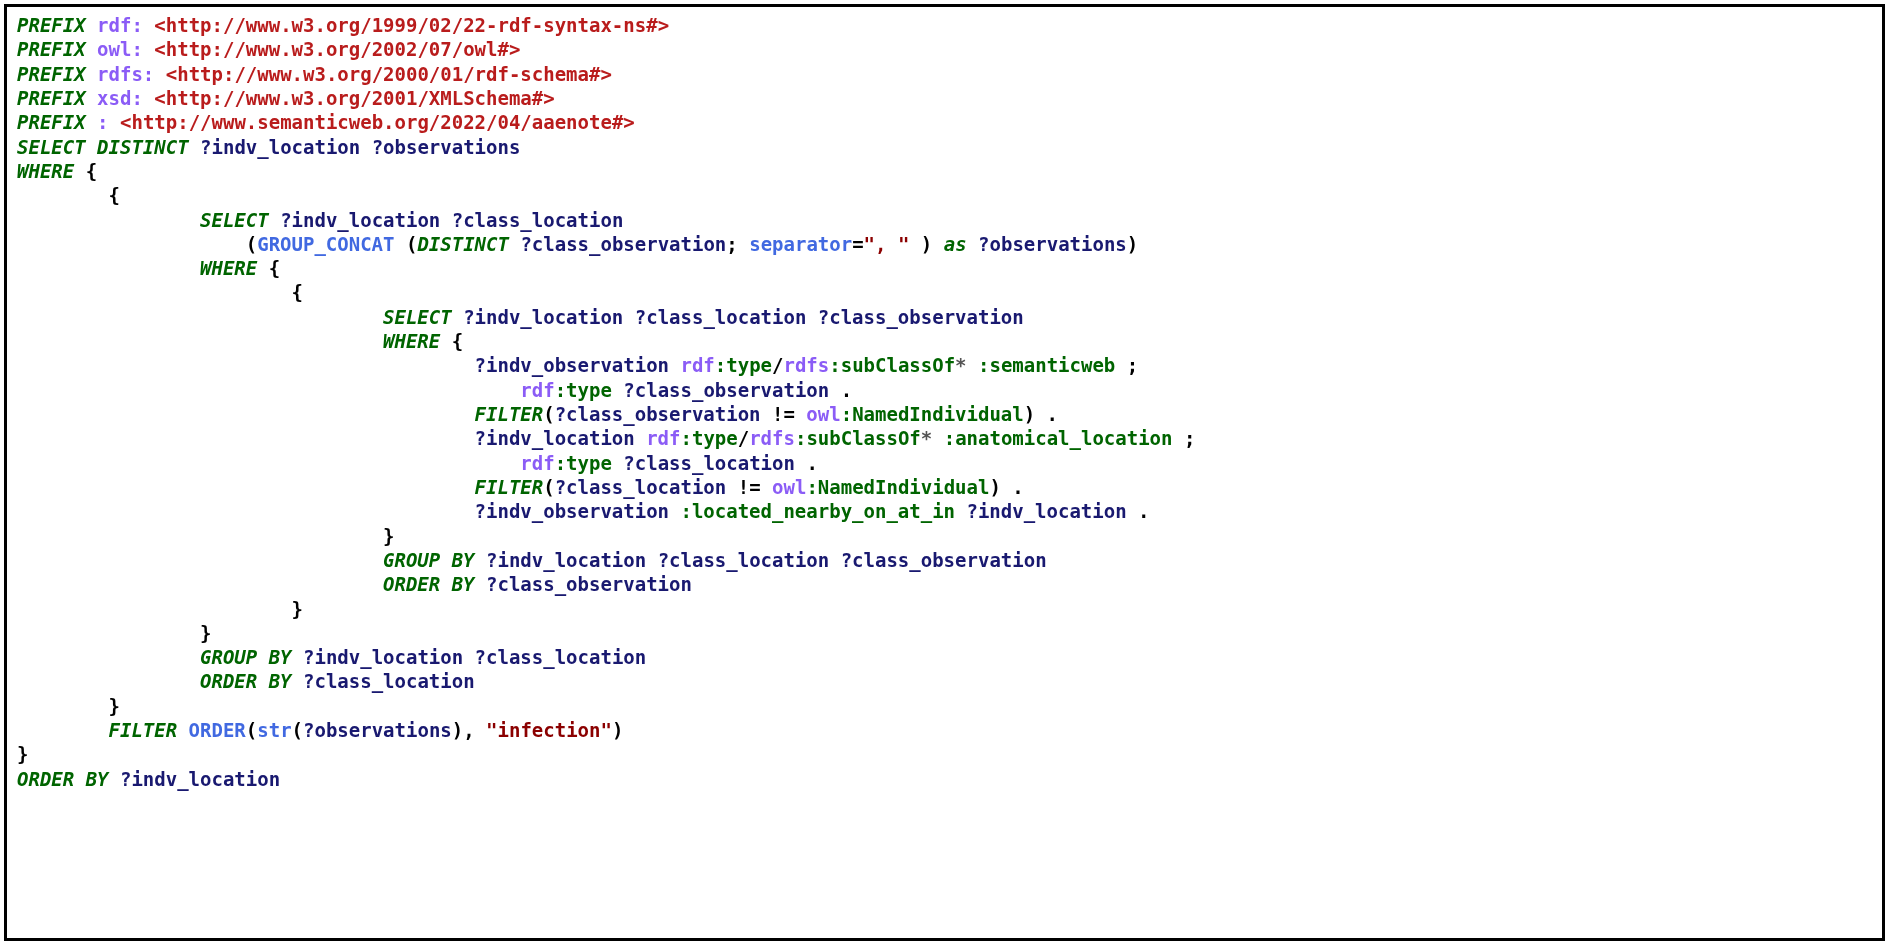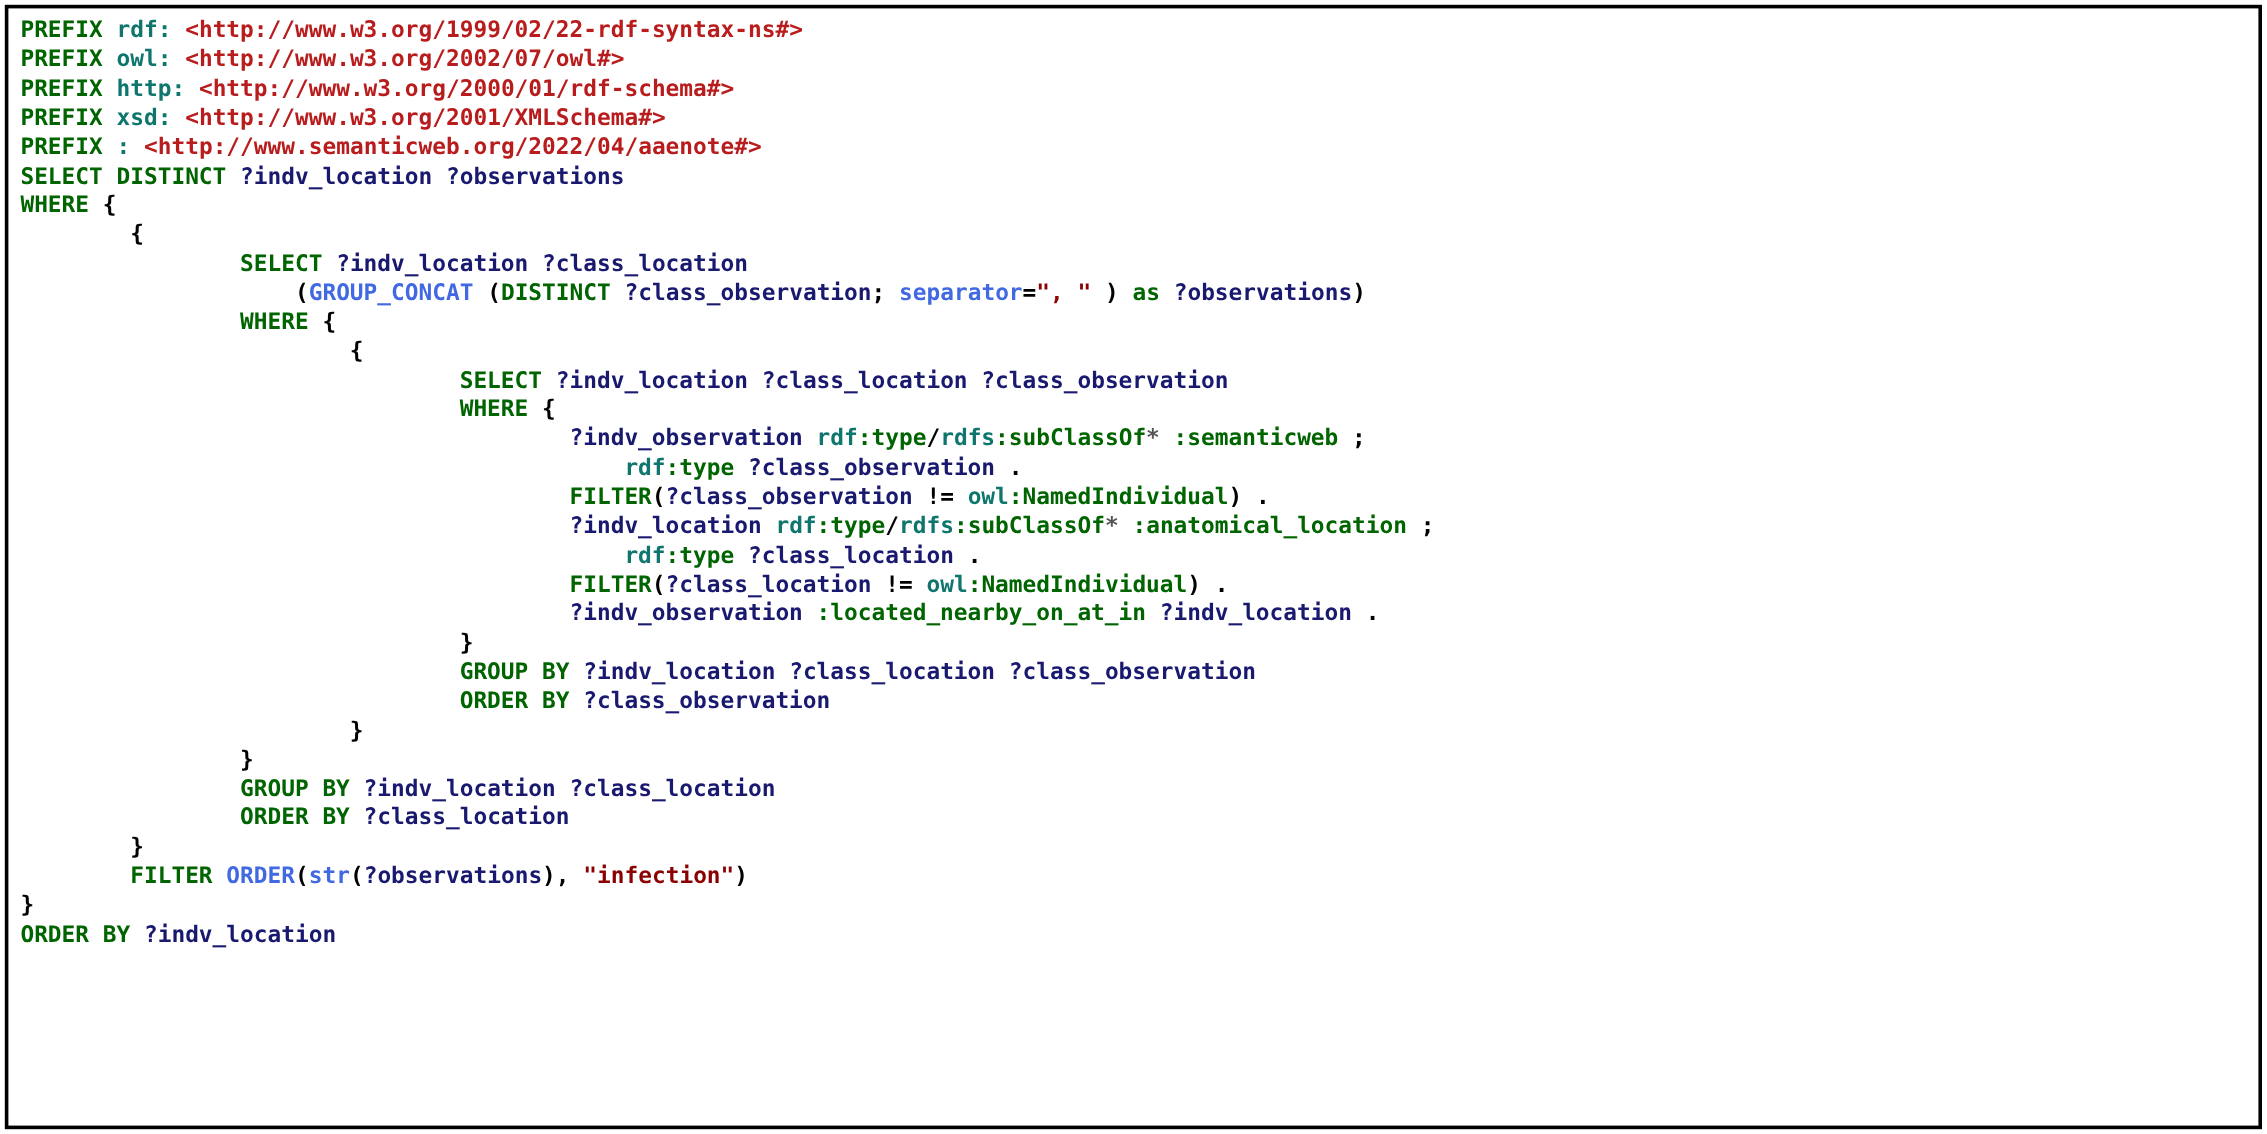--- a/index.html
+++ b/index.html
@@ -14,36 +14,36 @@
   .frame {
     border: 3px solid #000;
     margin: 4px;
     padding: 6px 10px 10px 10px;
     box-sizing: border-box;
     width: calc(100% - 8px);
     height: calc(945px - 8px);
     white-space: pre;
     overflow: hidden;
   }
-  .kw   { color: #006400; }     
-  .pn   { color: #0f766e; }     
+  .kw   { color: #006400; font-style: italic; }     
+  .pn   { color: #8b5cf6; }     
   .uri  { color: #b91c1c; }     
   .var  { color: #191970; }     
   .fn   { color: #4169e1; }     
   .pfx  { color: #006400; }     
   .str  { color: #8b0000; }     
   .op   { color: #000; }        
   .star { color: #555; }
 </style>
 </head>
 <body>
 
 <pre class="frame"><span class="kw">PREFIX</span> <span class="pn">rdf:</span> <span class="uri">&lt;http://www.w3.org/1999/02/22-rdf-syntax-ns#&gt;</span>
 <span class="kw">PREFIX</span> <span class="pn">owl:</span> <span class="uri">&lt;http://www.w3.org/2002/07/owl#&gt;</span>
-<span class="kw">PREFIX</span> <span class="pn">http:</span> <span class="uri">&lt;http://www.w3.org/2000/01/rdf-schema#&gt;</span>
+<span class="kw">PREFIX</span> <span class="pn">rdfs:</span> <span class="uri">&lt;http://www.w3.org/2000/01/rdf-schema#&gt;</span>
 <span class="kw">PREFIX</span> <span class="pn">xsd:</span> <span class="uri">&lt;http://www.w3.org/2001/XMLSchema#&gt;</span>
 <span class="kw">PREFIX</span> <span class="pn">:</span> <span class="uri">&lt;http://www.semanticweb.org/2022/04/aaenote#&gt;</span>
 <span class="kw">SELECT</span> <span class="kw">DISTINCT</span> <span class="var">?indv_location</span> <span class="var">?observations</span>
 <span class="kw">WHERE</span> <span class="op">{</span>
         <span class="op">{</span>
                 <span class="kw">SELECT</span> <span class="var">?indv_location</span> <span class="var">?class_location</span>
                     <span class="op">(</span><span class="fn">GROUP_CONCAT</span> <span class="op">(</span><span class="kw">DISTINCT</span> <span class="var">?class_observation</span><span class="op">;</span> <span class="fn">separator</span><span class="op">=</span><span class="str">", "</span> <span class="op">)</span> <span class="kw">as</span> <span class="var">?observations</span><span class="op">)</span>
                 <span class="kw">WHERE</span> <span class="op">{</span>
                         <span class="op">{</span>
                                 <span class="kw">SELECT</span> <span class="var">?indv_location</span> <span class="var">?class_location</span> <span class="var">?class_observation</span>

